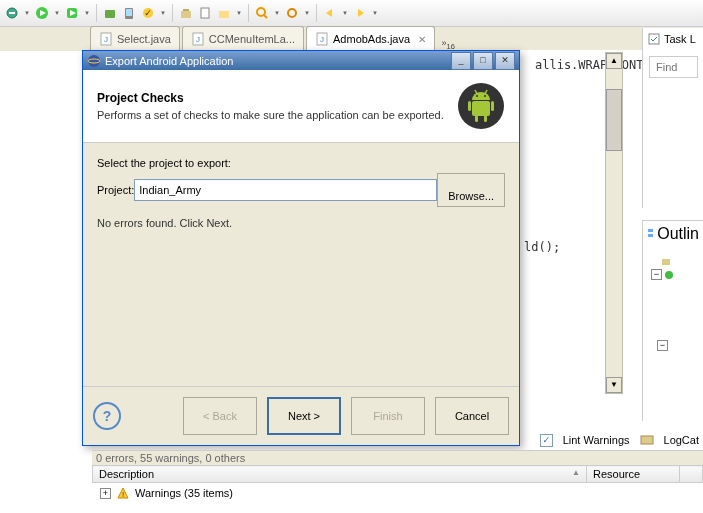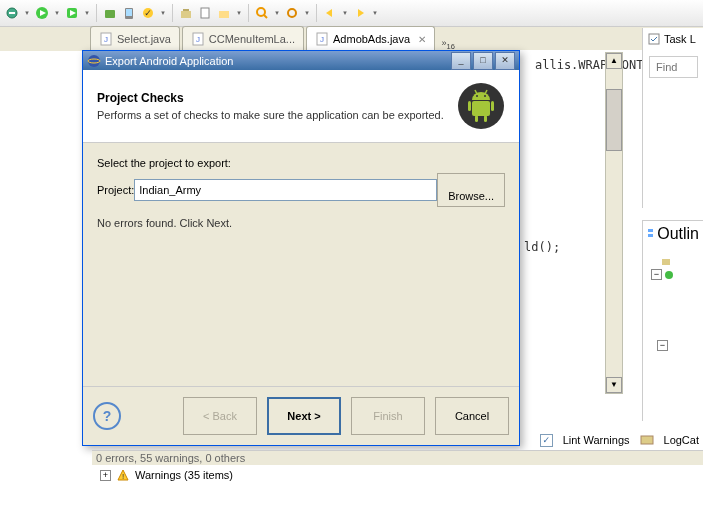--- a/index.html
+++ b/index.html
@@ -38,21 +38,21 @@
 .dlg-body{padding:14px}
 .dlg-body label{display:block;margin-bottom:4px}
 .project-row{display:flex;align-items:center;gap:0;margin-bottom:10px}
 .project-input{flex:1;height:18px;border:1px solid #7f9db9;padding:1px 4px;font-size:11px;background:#fff}
 .browse-btn{height:22px;padding:16px 10px;background:#ece9d8;border:1px solid #aca899;font-size:11px;cursor:pointer}
 .status-text{font-size:11px;color:#333}
 .dlg-footer{position:absolute;bottom:0;left:0;right:0;padding:10px;border-top:1px solid #ccc;display:flex;align-items:center;gap:10px}
 .help-icon{width:24px;height:24px;border:2px solid #5588cc;border-radius:50%;display:flex;align-items:center;justify-content:center;color:#5588cc;font-weight:bold;font-size:14px;cursor:pointer}
 .footer-spacer{flex:1}
 .dlg-btn{width:74px;height:38px;background:#ece9d8;border:1px solid #aca899;font-size:11px;cursor:pointer}
-.dlg-btn.default{border:2px solid #3b6ea5;font-weight:bold}
+.dlg-btn.default{border:2px solid #3b6ea5;font-weight:normal}
 .dlg-btn:disabled{color:#aca899}
 .bottom-panel{position:absolute;left:92px;right:0;bottom:0;height:62px;background:#fff;border-top:1px solid #ccc}
 .problems-header{font-size:11px;color:#666;padding:1px 4px;background:#ece9d8}
 .problems-tabs-right{position:absolute;right:4px;top:-18px;font-size:11px;display:flex;gap:10px;align-items:center}
 .chk{width:11px;height:11px;border:1px solid #7f9db9;background:#fff;display:inline-flex;align-items:center;justify-content:center;font-size:9px;color:#3b6ea5}
 .problems-table{width:100%;border-collapse:collapse}
 .problems-table th{text-align:left;font-weight:normal;background:linear-gradient(#fafafa,#e8e8e8);border:1px solid #ccc;padding:2px 6px;font-size:11px}
 .problems-row{padding:4px 8px;display:flex;align-items:center;gap:6px;font-size:11px}
 .expand-box{width:9px;height:9px;border:1px solid #888;font-size:9px;line-height:8px;text-align:center;background:#fff}
 .warn-icon{width:12px;height:12px}
@@ -279,20 +279,29 @@
 <div class="bottom-panel">
   <div class="problems-tabs-right">
     <span class="chk">✓</span>
     <span>Lint Warnings</span>
     <svg width="14" height="14">
         <rect x="1" y="3" width="12" height="8" fill="#dc8" stroke="#a86"></rect>
       </svg>
     <span>LogCat</span>
   </div>
   <div class="problems-header">0 errors, 55 warnings, 0 others</div>
+  <table class="problems-table">
+    <tbody>
+        <tr>
+      <th><span>Description</span> <span style="float:right;font-size:8px;color:#888">▲</span></th>
+      <th style="width:80px">Resource</th>
+      <th style="width:10px"></th>
+    </tr>
+  </tbody>
+    </table>
   <div class="problems-row">
     <span class="expand-box">+</span>
     <svg class="warn-icon" width="12" height="12">
         <polygon points="6,1 11,11 1,11" fill="#fc3" stroke="#c80"></polygon>
         <text x="6" y="10" font-size="8" text-anchor="middle" fill="#333">!</text>
       </svg>
     <span>Warnings (35 items)</span>
   </div>
 </div>
 

